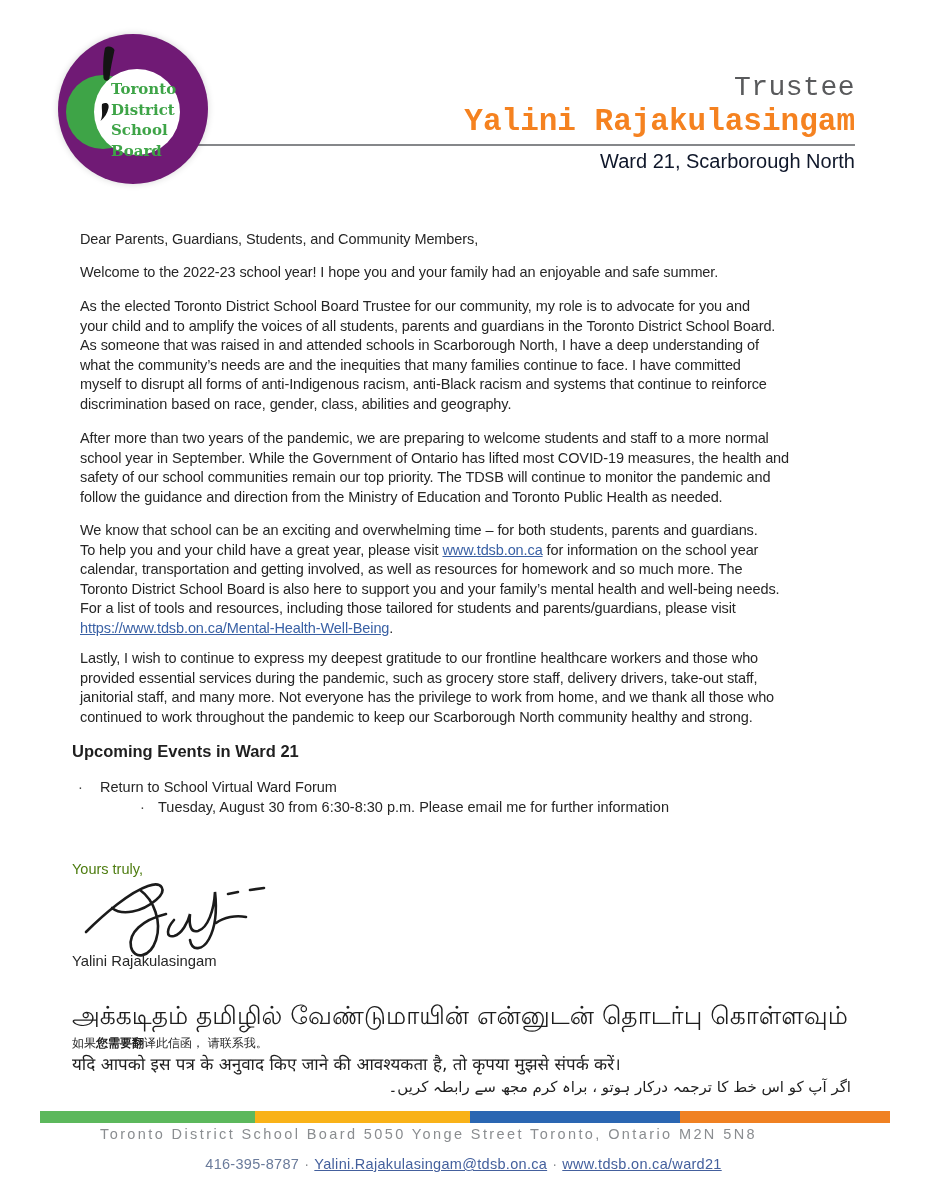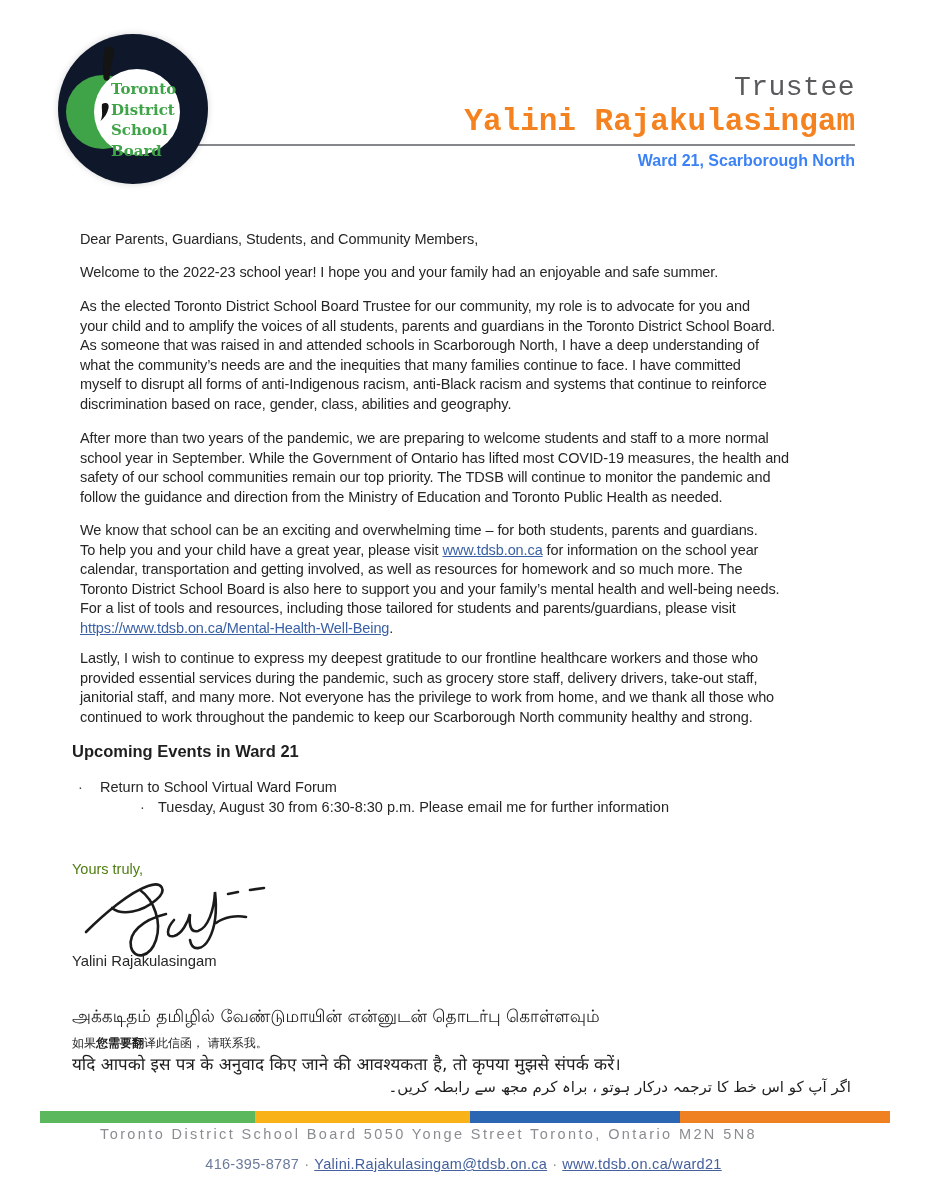--- a/index.html
+++ b/index.html
@@ -3,50 +3,50 @@
 <meta charset="utf-8">
 <style>
   html,body{margin:0;padding:0;}
   body{
     width:927px;height:1200px;background:#ffffff;position:relative;
     font-family:"Liberation Sans",sans-serif;color:#262626;overflow:hidden;
   }
   
   .logo-circle{
     position:absolute;left:58px;top:34px;width:150px;height:150px;border-radius:50%;
-    background:#0f172a;box-shadow:0 0 7px rgba(0,0,0,.16);z-index:2;
+    background:#701a75;box-shadow:0 0 7px rgba(0,0,0,.16);z-index:2;
   }
   .logo-circle svg{position:absolute;left:0;top:0;}
   .logo-text{
     position:absolute;left:53px;top:45px;white-space:pre-line;
     font-family:"DejaVu Serif",serif;font-weight:bold;
     font-size:15px;line-height:20.5px;color:#3EA447;z-index:3;
   }
   .header-rule{position:absolute;left:150px;top:144px;width:705px;height:2px;background:#85878a;z-index:1;}
   .header-text{position:absolute;top:72px;right:72px;text-align:right;z-index:1;font-family:Liberation Mono, monospace;}
   .role{font-size:28px;line-height:32px;color:#595a5c;letter-spacing:.5px;}
   .trustee-name{font-size:31px;line-height:36px;font-weight:bold;color:#F58220;}
-  .ward{position:absolute;top:149px;right:72px;font-size:16px;line-height:24px;color:#3b82f6;font-weight:bold;}
+  .ward{position:absolute;top:149px;right:72px;font-size:20px;line-height:24px;color:#0f172a;}
   
   .para{
     position:absolute;left:72px;width:800px;white-space:pre-line;
     font-size:14.5px;line-height:19.5px;letter-spacing:-.1px;color:#262626;margin-left:8px;
   }
   .para a{color:#3A61A5;text-decoration:underline;cursor:pointer;}
   .events-heading{position:absolute;left:72px;top:742px;font-size:16.5px;font-weight:bold;color:#1f1f1f;}
   .bullet-row{position:absolute;left:72px;width:800px;font-size:14.5px;line-height:19.5px;color:#262626;}
   .bullet-row .dot{position:absolute;top:0;color:#444;}
   .b1{top:778px;padding-left:28px;}  .b1 .dot{left:6px;}
   .b2{top:798px;padding-left:86px;}  .b2 .dot{left:68px;}
   .closing{position:absolute;left:72px;top:861px;font-size:14.5px;color:#4d7c0f;}
   .signature{position:absolute;left:82px;top:870px;}
   .signed-name{position:absolute;left:72px;top:953px;font-size:14.8px;color:#262626;}
   
   .xlat{position:absolute;left:72px;width:790px;font-family:"DejaVu Sans","Liberation Sans",sans-serif;color:#1e1e1e;}
-  .tamil{top:1004px;font-size:17px;line-height:24px;}
+  .tamil{top:1004px;font-size:25px;line-height:24px;}
   .chinese{top:1033px;font-size:12px;line-height:20px;}
   .chinese b{font-weight:bold;}
   .hindi{top:1053px;font-size:17px;line-height:22px;}
   .urdu{top:1077px;font-size:15px;line-height:20px;left:auto;right:76px;text-align:right;direction:rtl;}
   
   .stripe{position:absolute;left:40px;top:1111px;width:850px;height:12px;display:flex;}
   .stripe div{height:100%;}
   .seg-1{width:215px;} .seg-2{width:215px;} .seg-3{width:210px;} .seg-4{width:210px;}
   .footer-line1{
     position:absolute;left:0;top:1126px;width:857px;text-align:center;

